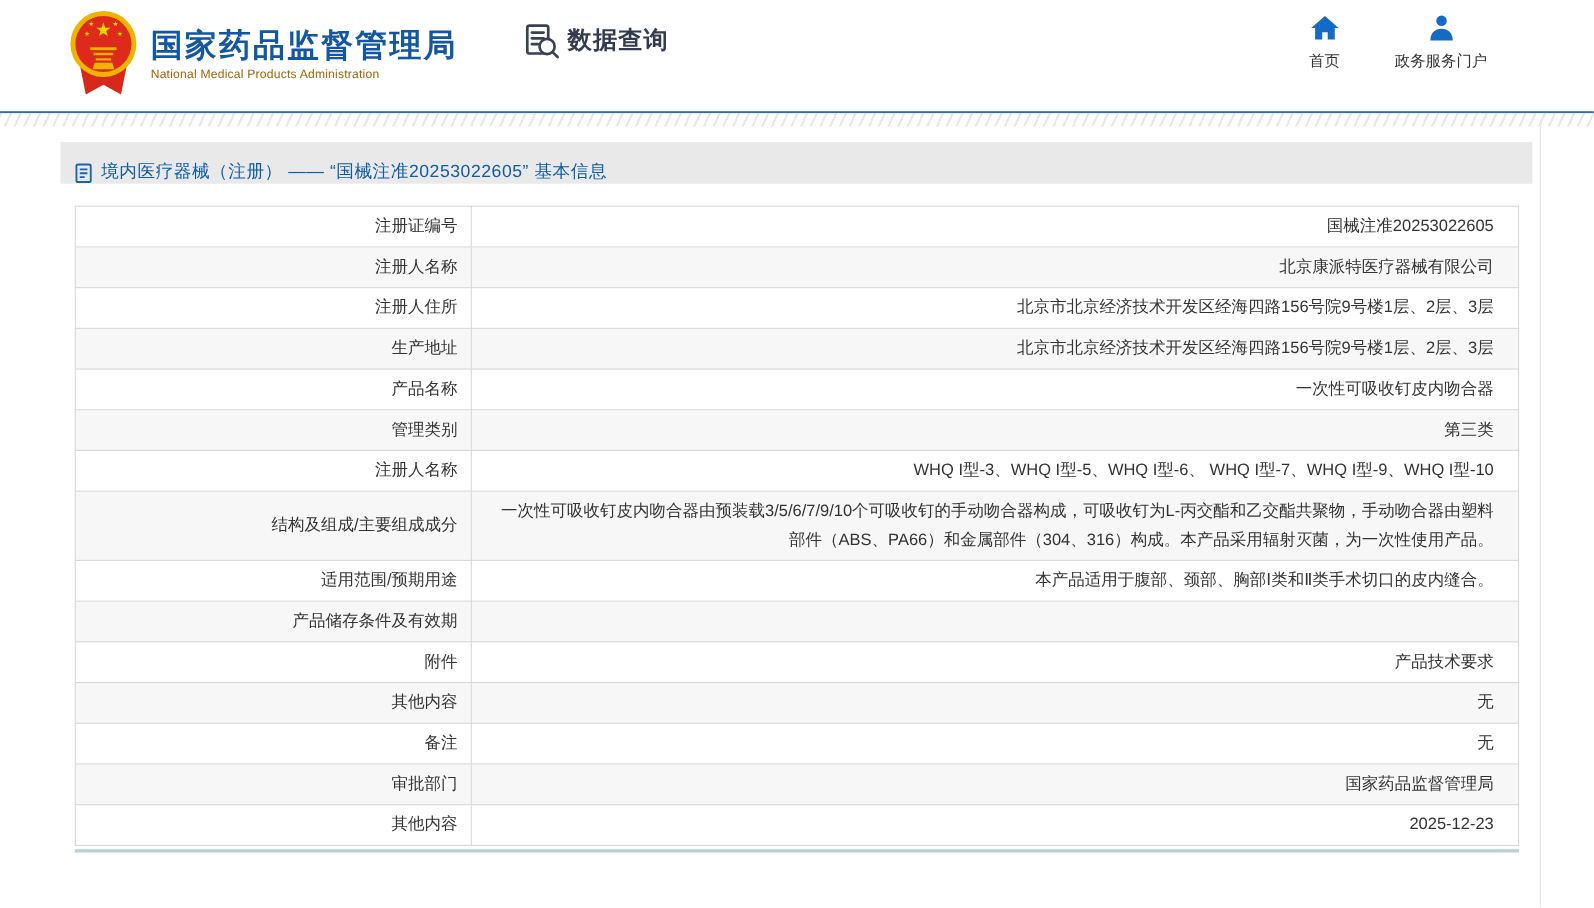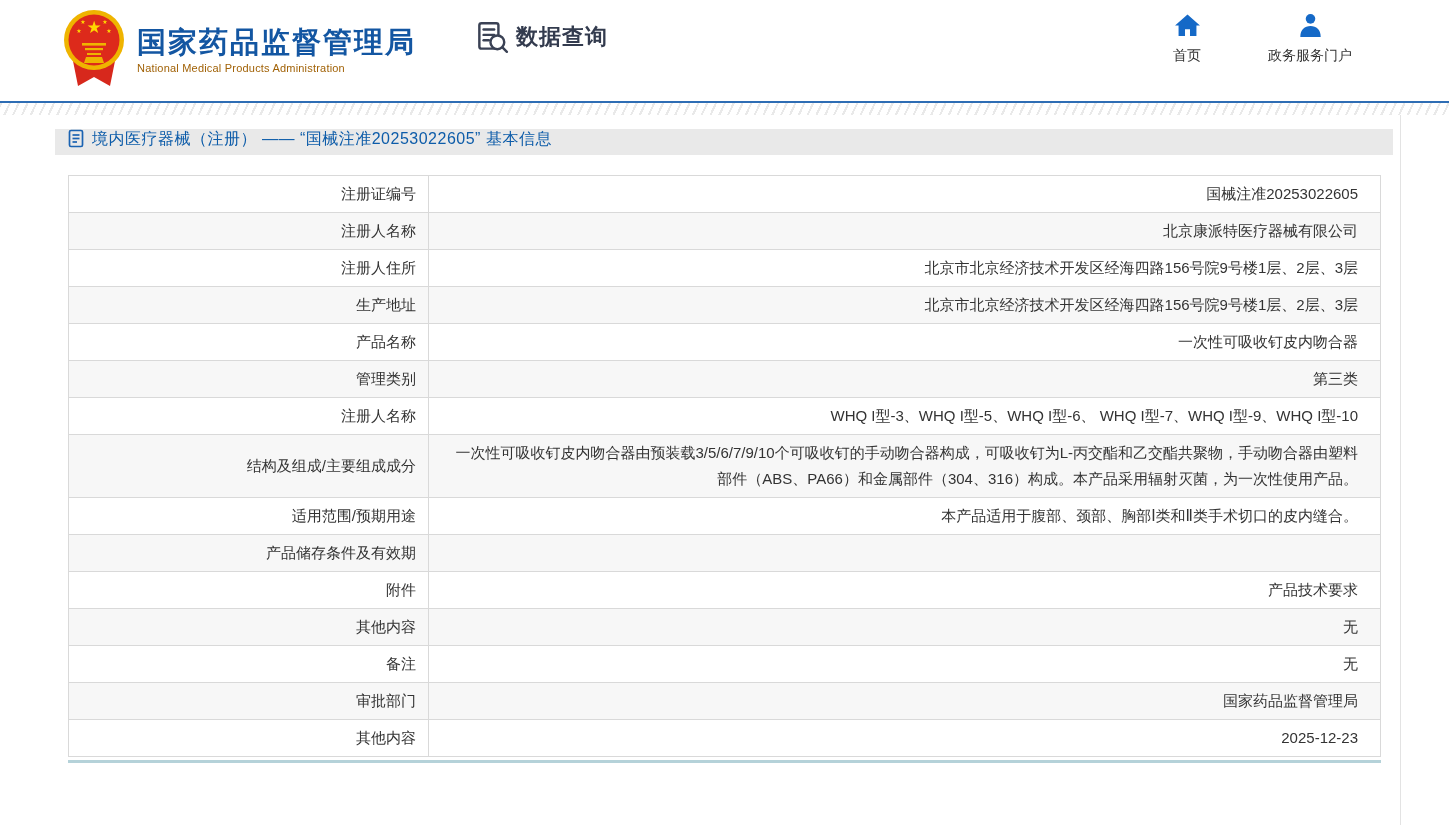--- a/index.html
+++ b/index.html
@@ -9,31 +9,31 @@
   
   .header { position:relative; height:101px; background:#fff; }
   .logo { position:absolute; left:63px; top:6px; display:flex; align-items:center; }
   .logo-text { margin-left:12px; }
   .title-zh { font-size:29px; font-weight:bold; color:#1356a2; letter-spacing:2px; line-height:1.15; }
   .title-en { font-size:11px; color:#a16207; margin-top:3px; letter-spacing:0.2px; }
 
   .data-query { position:absolute; left:473px; top:19px; display:flex; align-items:center; gap:7px; cursor:pointer; }
   .data-query-label { font-size:22px; font-weight:600; color:#333b4e; letter-spacing:1px; }
 
-  .top-nav { position:absolute; right:97px; top:13px; display:flex; gap:67px; }
+  .top-nav { position:absolute; right:97px; top:13px; display:flex; gap:50px; }
   .nav-item { display:flex; flex-direction:column; align-items:center; gap:9px;
     font-size:14px; color:#333; cursor:pointer; }
 
   .header-rule { height:2px; background:#2e6db4; }
   .hatch-band { height:12px;
     background:repeating-linear-gradient(115deg,#e9e9e9 0 2px,#ffffff 2px 8px); }
 
   
-  .titlebar { margin:14px 56px 0 55px; height:26px; background:#e9e9e9;
-    display:flex; align-items:flex-start; padding-left:13px; gap:8px; }
+  .titlebar { margin:14px 56px 0 55px; height:38px; background:#e9e9e9;
+    display:flex; align-items:flex-end; padding-left:13px; gap:8px; }
   .titlebar-text { font-size:16px; color:#0d5ca9; letter-spacing:0.5px; }
 
   
   .table-wrap { margin:20px 68px 0 68px; width:1313px; }
   table { border-collapse:collapse; width:100%; table-layout:fixed; }
   col.c1 { width:360px; }
   th, td { border:1px solid #d9d9d9; font-size:15px; color:#333;
     height:26px; line-height:26px; padding:5px 12px; vertical-align:middle;margin-left:44px; }
   th { text-align:right; font-weight:normal; }
   td { text-align:right; padding-left:14px; padding-right:22px; line-height:26px; }

